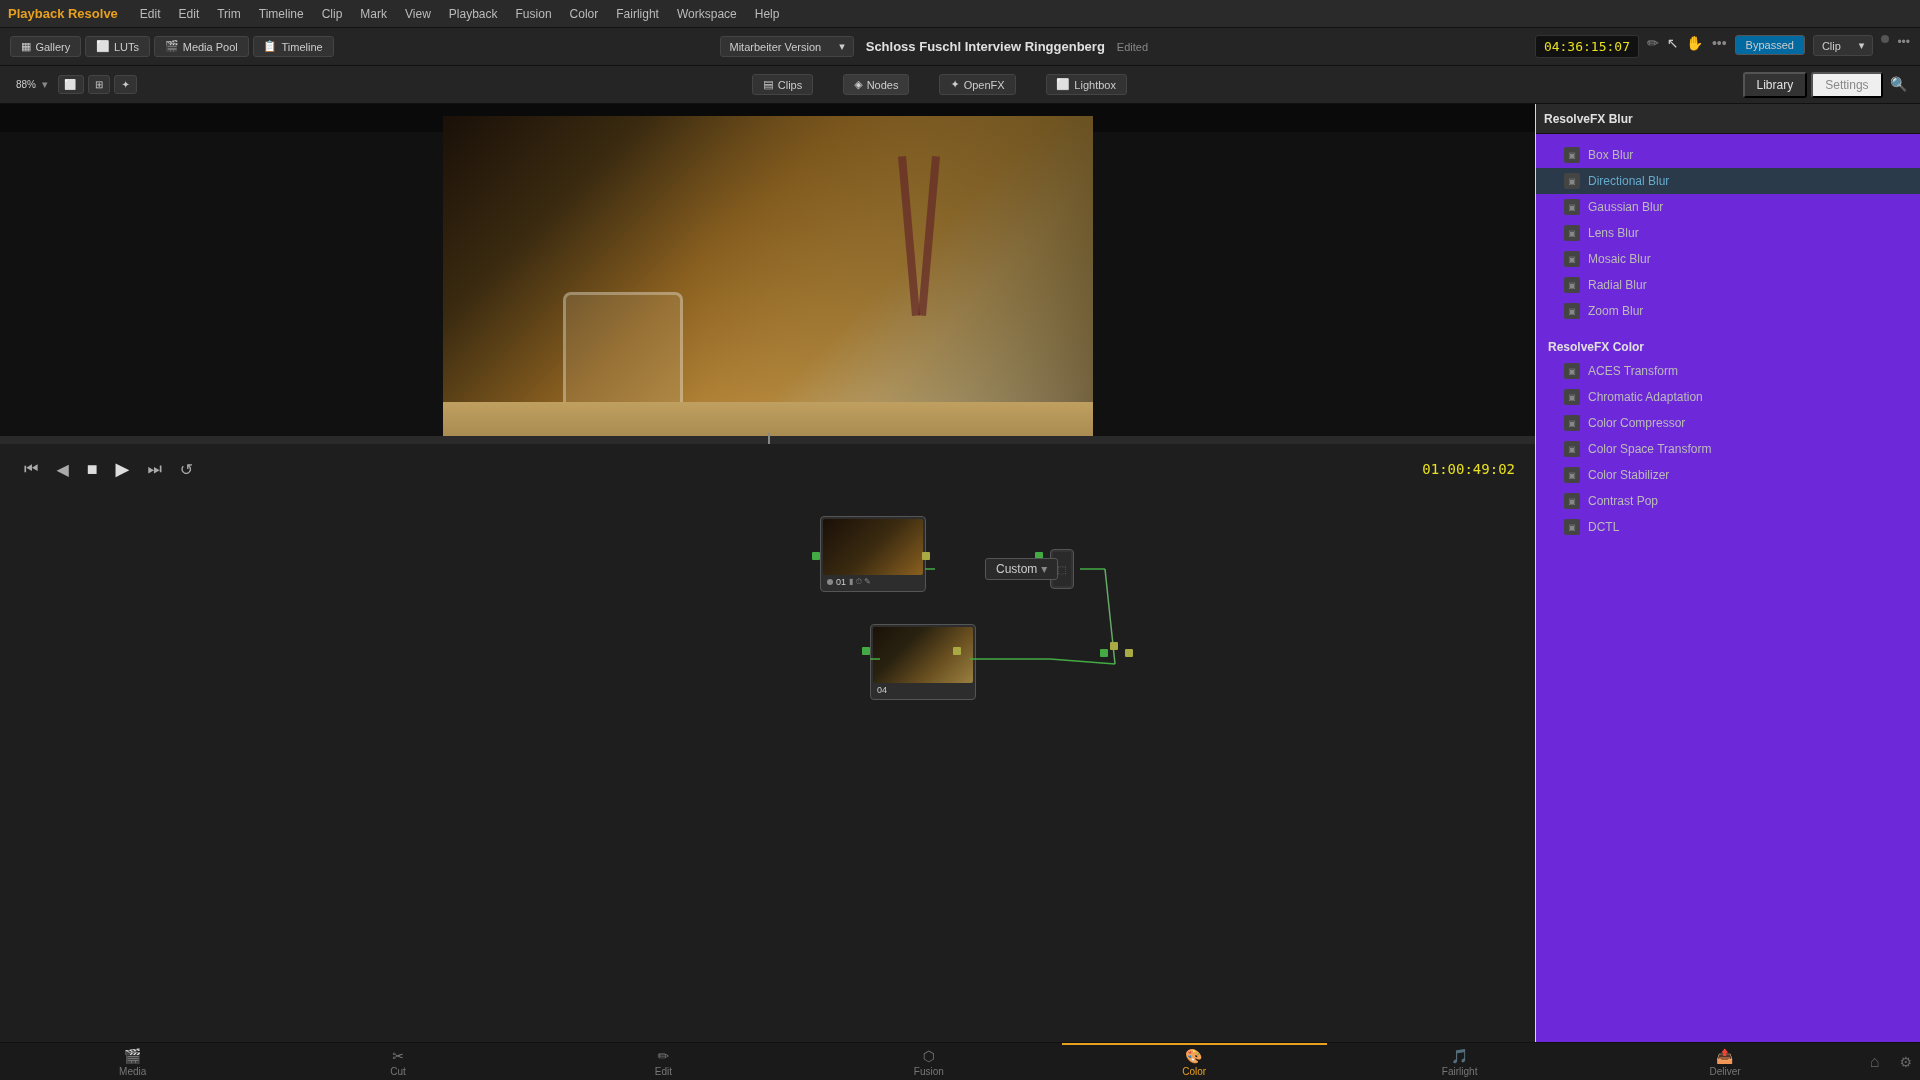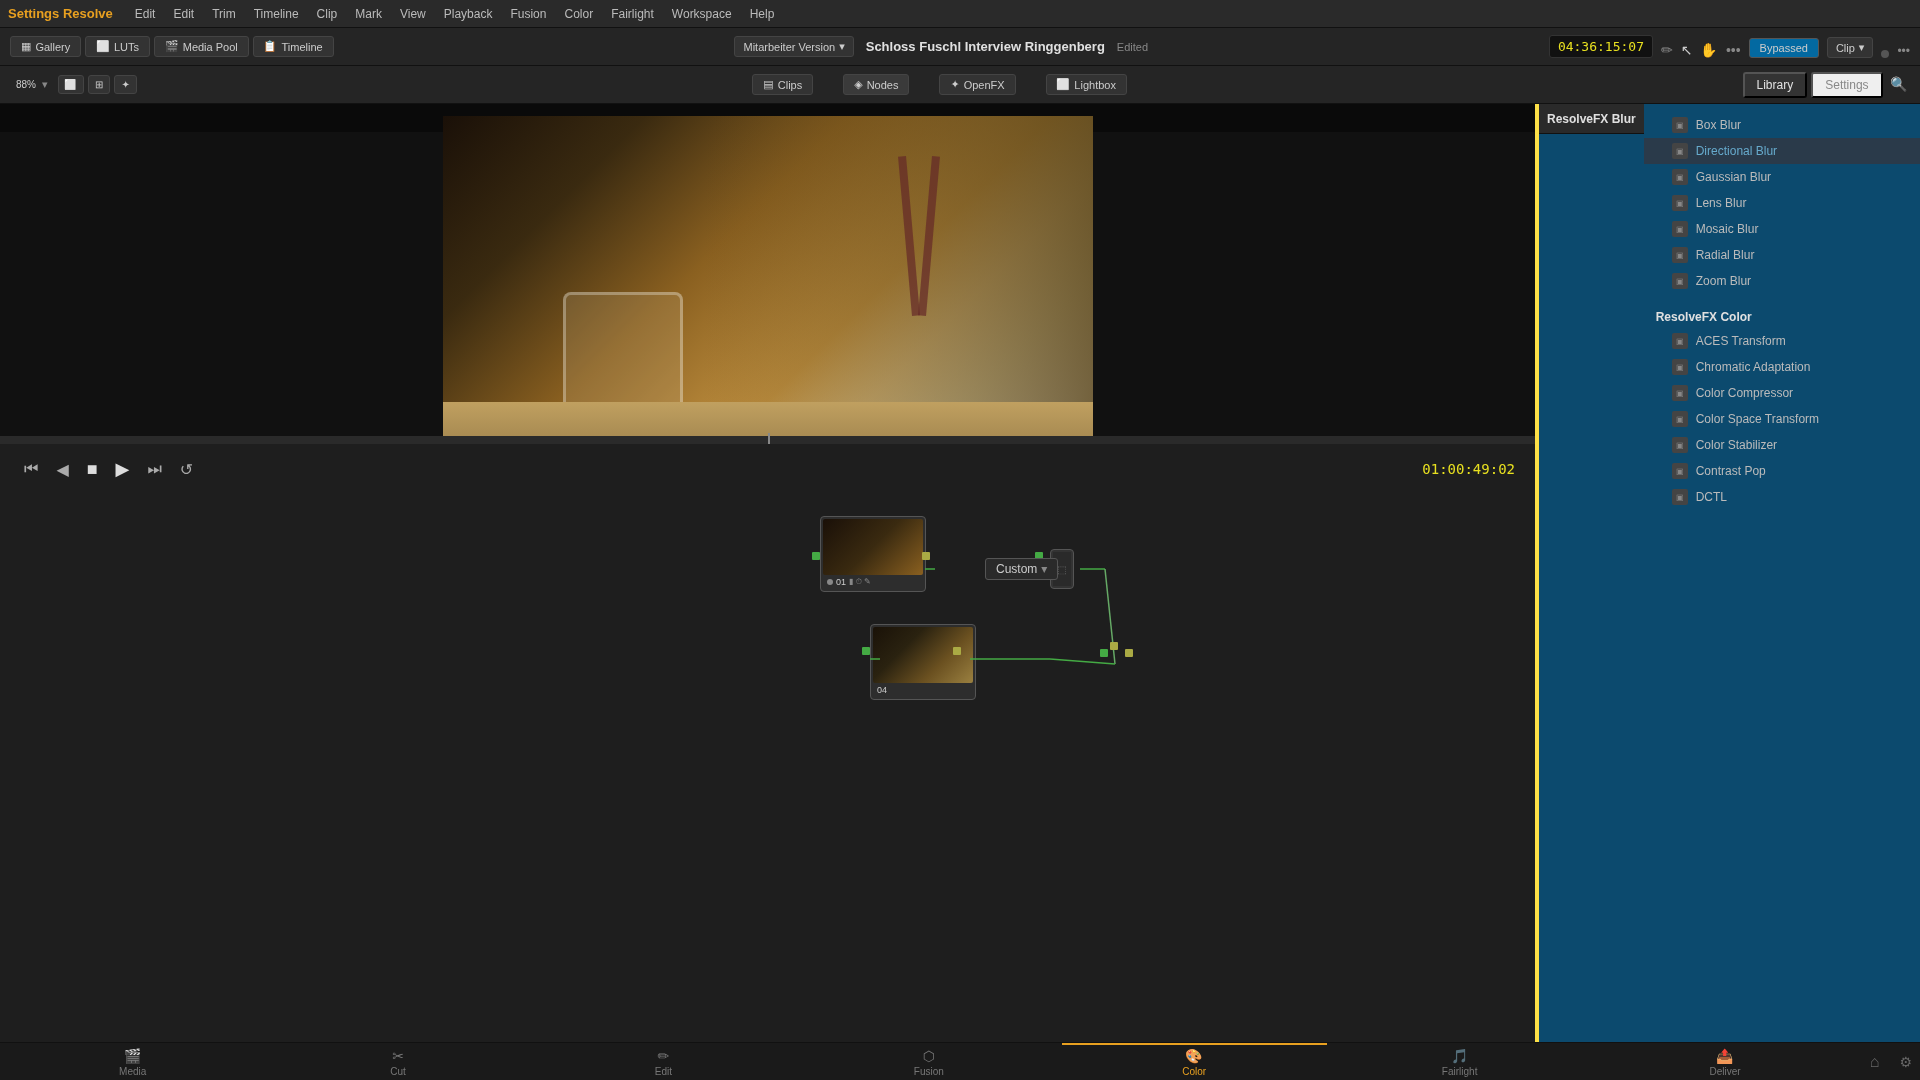--- a/index.html
+++ b/index.html
@@ -70,33 +70,33 @@
       font-size: 13px;
       color: #e0e0e0;
       font-weight: bold;
     }
     .edited-badge {
       color: #888;
       font-size: 11px;
     }
     .toolbar-right {
       display: flex;
-      align-items: flex-end;
+      align-items: flex-start;
       gap: 8px;
     }
     .version-selector {
       background: #333;
       border: 1px solid #444;
       border-radius: 3px;
       padding: 3px 8px;
       color: #ccc;
       font-size: 11px;
       display: flex;
       align-items: center;
-      gap: 4px;
+      gap: 18px;
     }
     .timecode {
       background: #111;
       border: 1px solid #333;
       border-radius: 3px;
       padding: 3px 8px;
       color: #e8e020;
       font-family: monospace;
       font-size: 13px;
     }
@@ -238,24 +238,24 @@
       top: 0;
       left: 0;
       width: 100%;
       height: 100%;
       pointer-events: none;
     }
 
     
     #right-panel {
       width: 385px;
-      background: #0c4a6e;
-      border-left: 4px solid #fde047;
-      display: flex;
-      flex-direction: row;
+      background: #6d28d9;
+      border-left: 1px solid #fde047;
+      display: flex;
+      flex-direction: column;
     }
     .lib-tab {
       padding: 4px 12px;
       border-radius: 3px;
       font-size: 12px;
       color: #888;
       cursor: pointer;
     }
     .lib-tab-active {
       background: #333;
@@ -325,21 +325,21 @@
 
     
     ::-webkit-scrollbar { width: 6px; }
     ::-webkit-scrollbar-track { background: #1a1a1a; }
     ::-webkit-scrollbar-thumb { background: #444; border-radius: 3px; }
   </style>
 </head>
 <body>
 
 <div id="menu-bar">
-  <span class="app-name">Settings Resolve</span>
+  <span class="app-name">Playback Resolve</span>
   <span class="menu-item">Edit</span>
   <span class="menu-item">Edit</span>
   <span class="menu-item">Trim</span>
   <span class="menu-item">Timeline</span>
   <span class="menu-item">Clip</span>
   <span class="menu-item">Mark</span>
   <span class="menu-item">View</span>
   <span class="menu-item">Playback</span>
   <span class="menu-item">Fusion</span>
   <span class="menu-item">Color</span>

